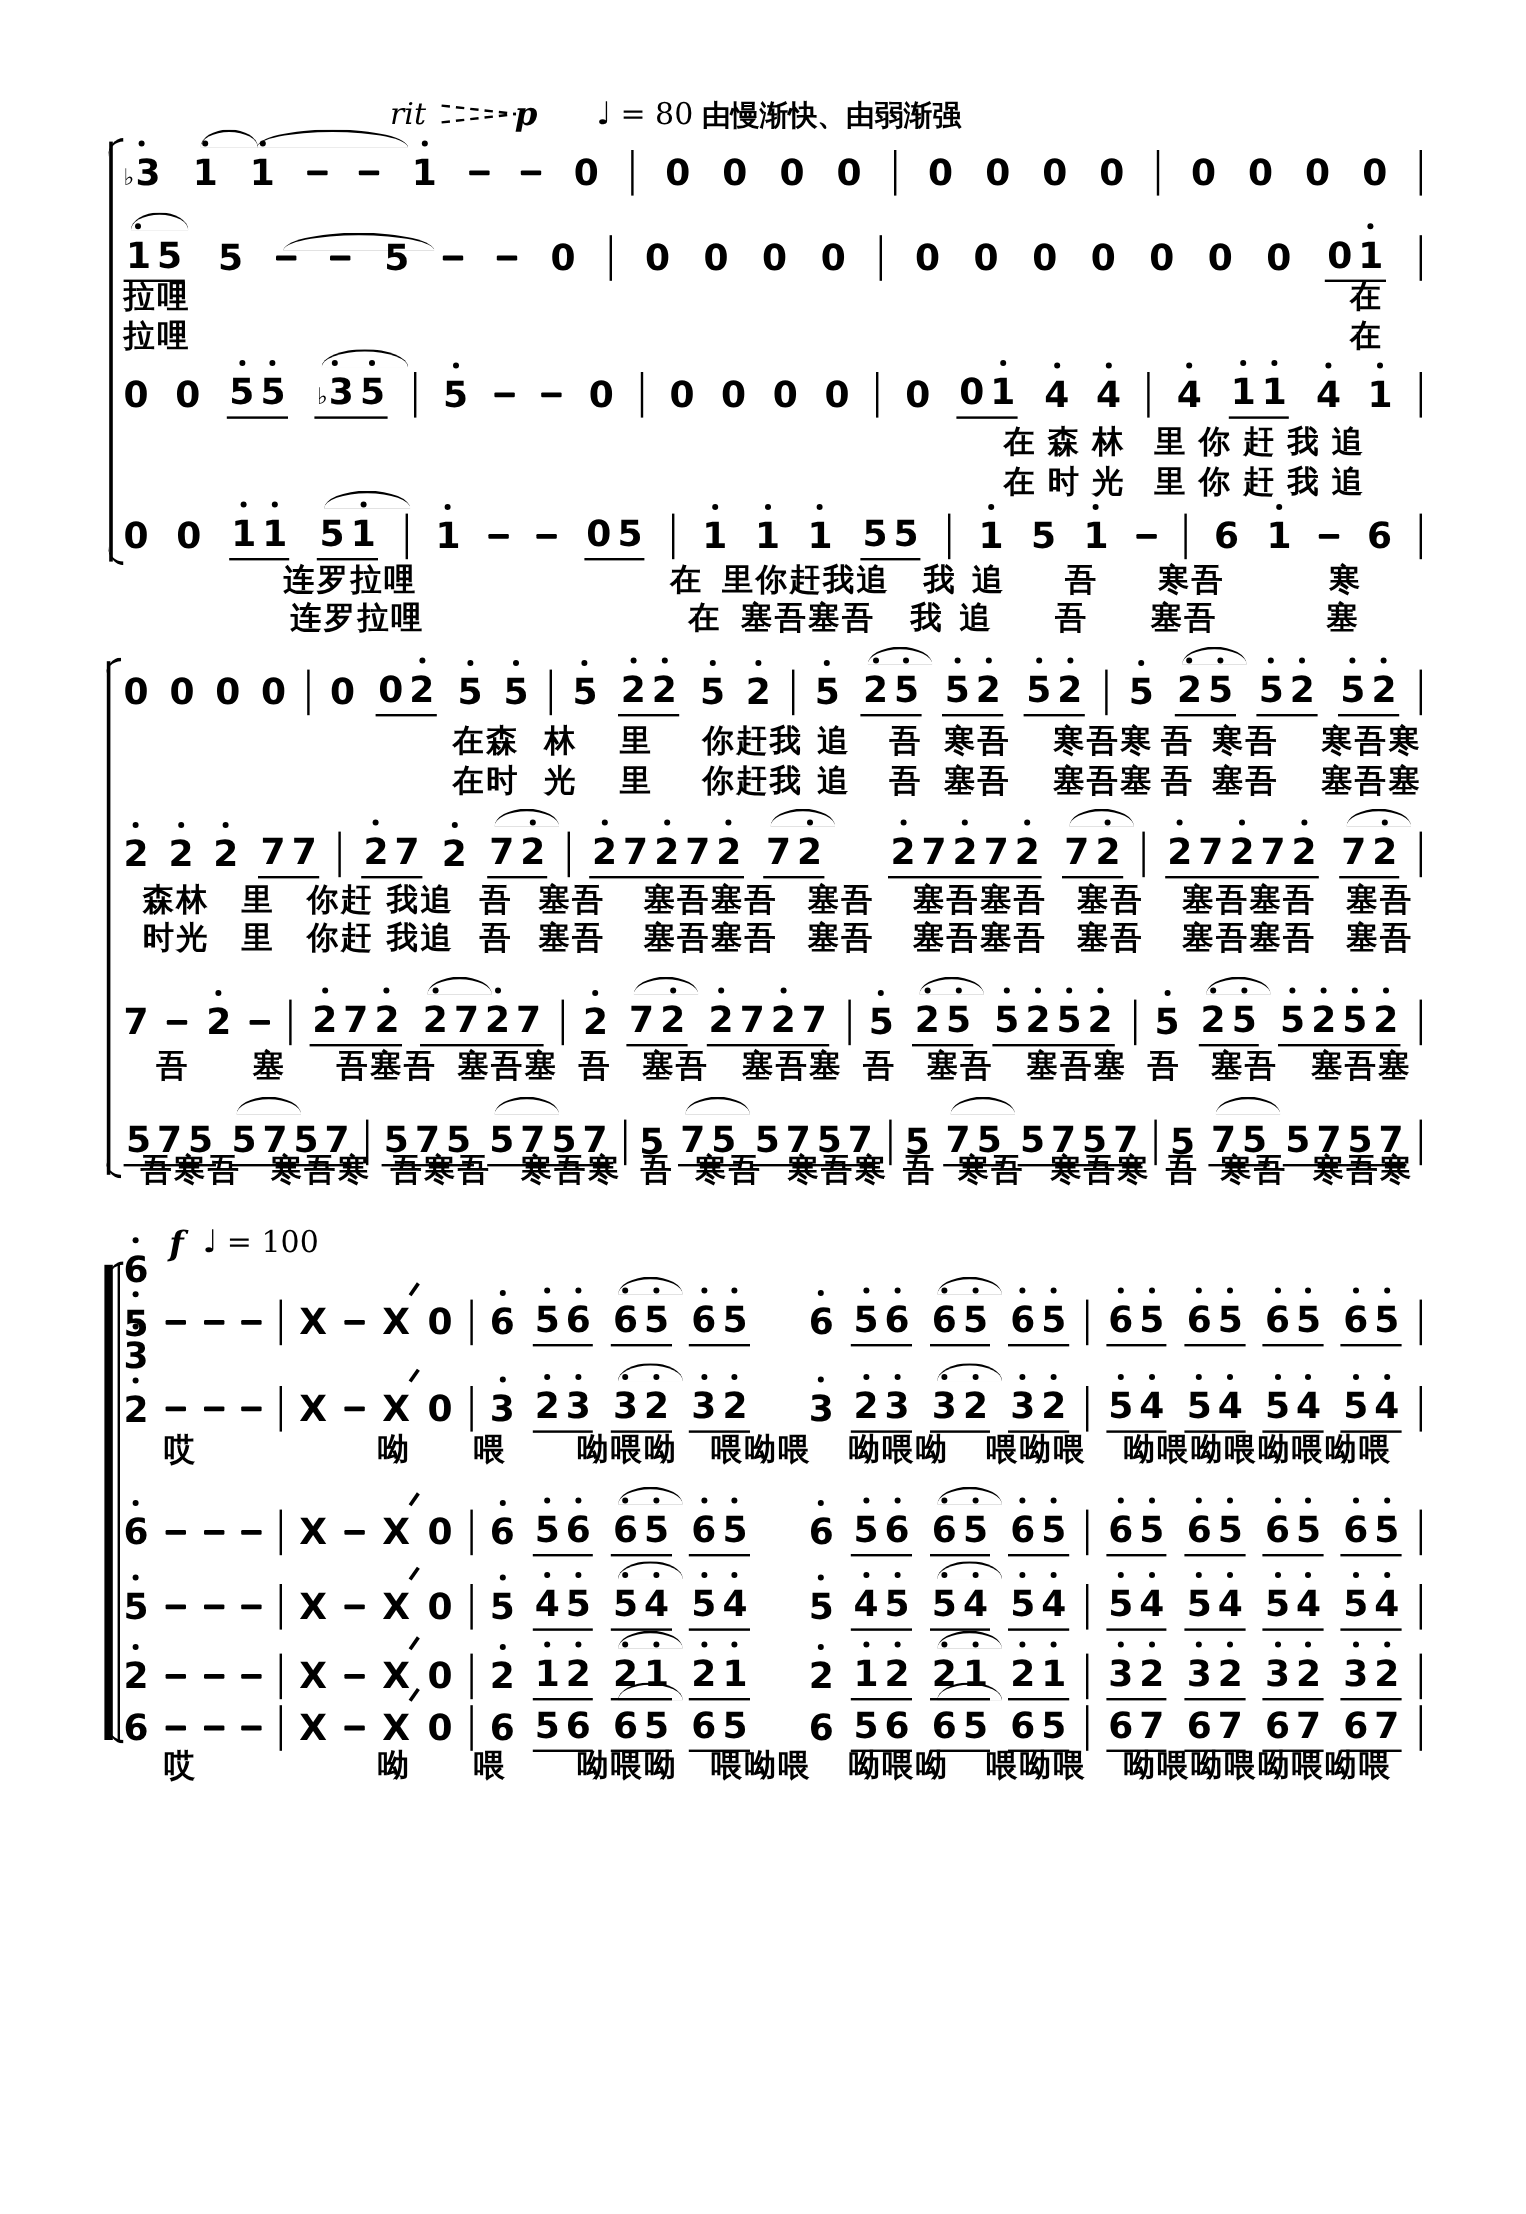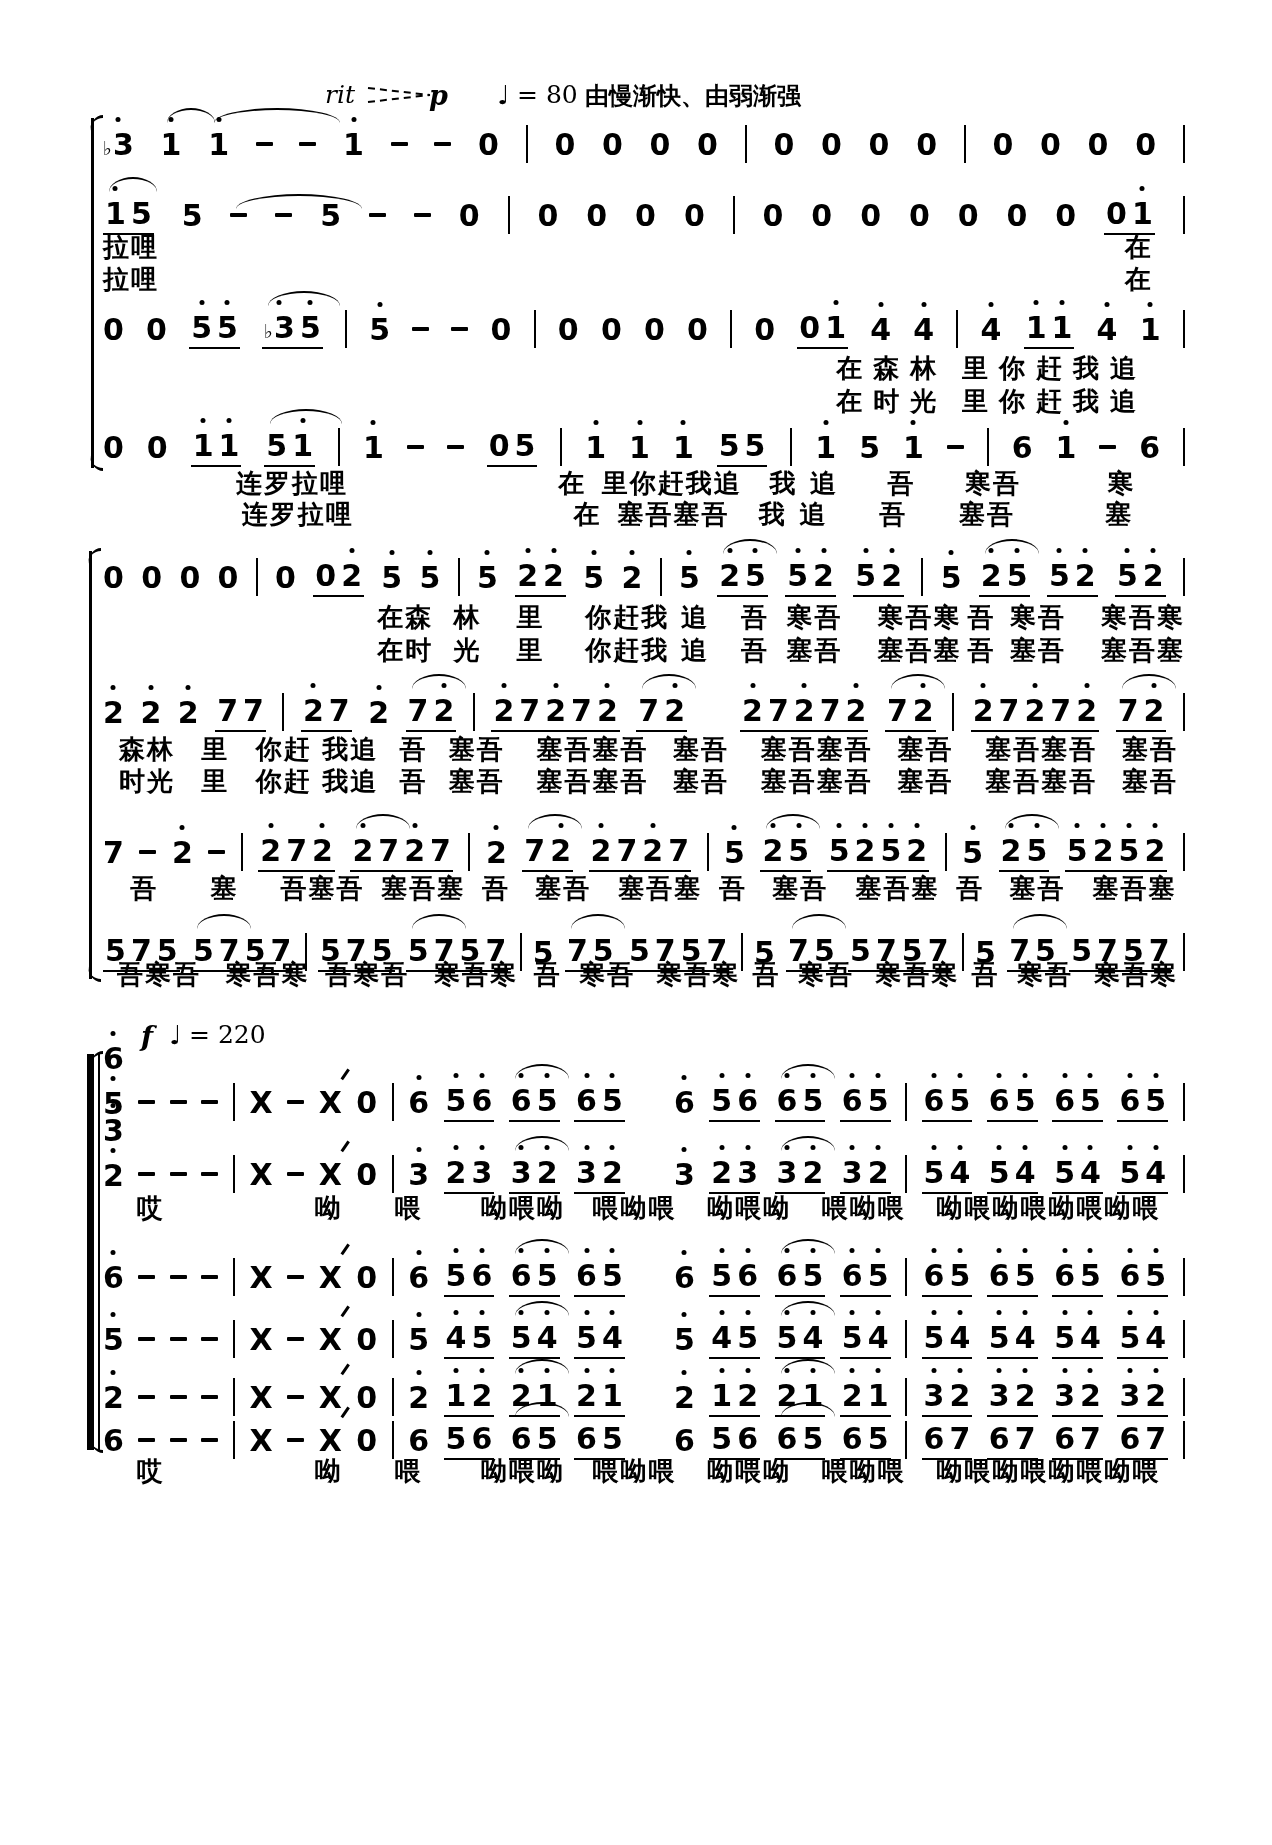--- a/index.html
+++ b/index.html
@@ -1185,21 +1185,21 @@
         <span style="flex-grow: 1;"></span>
         <span class="ly">寒吾</span>
         <span style="flex-grow: 1.2;"></span>
         <span class="ly">寒吾寒</span>
         <span style="flex-grow: 0.4;"></span>
       </div>
 
     <div id="hdr2">
       <span class="h-f">f</span>
       <span class="h-note2">♩</span>
-      <span class="h-tempo2">= 220</span>
+      <span class="h-tempo2">= 100</span>
     </div>
 
     <div class="nrow" id="s3l1">
         <span class="chord">
           <span class="nt">
             <b>6</b>
             <span class="da"></span>
           </span>
           <span class="nt">
             <b>5</b>

